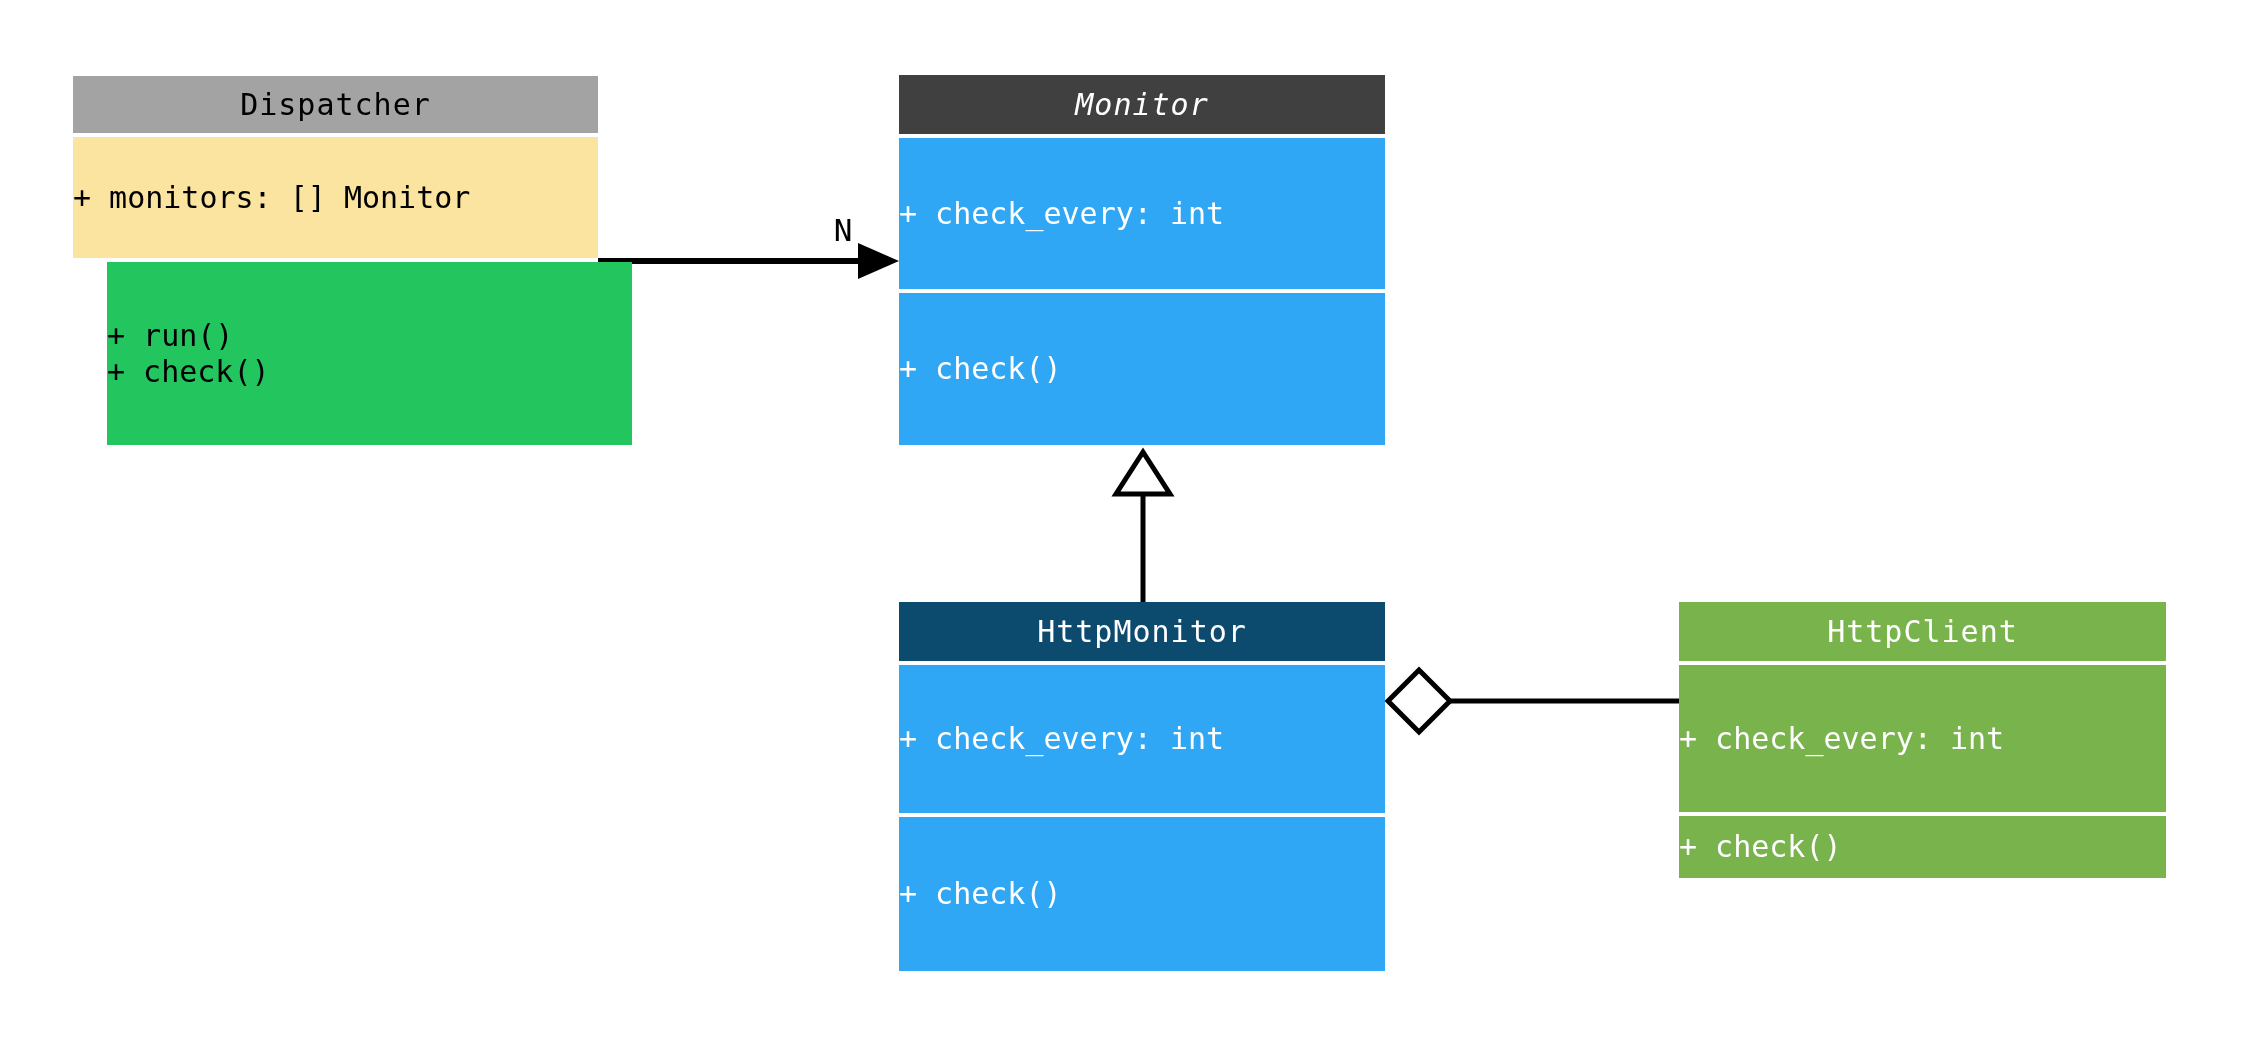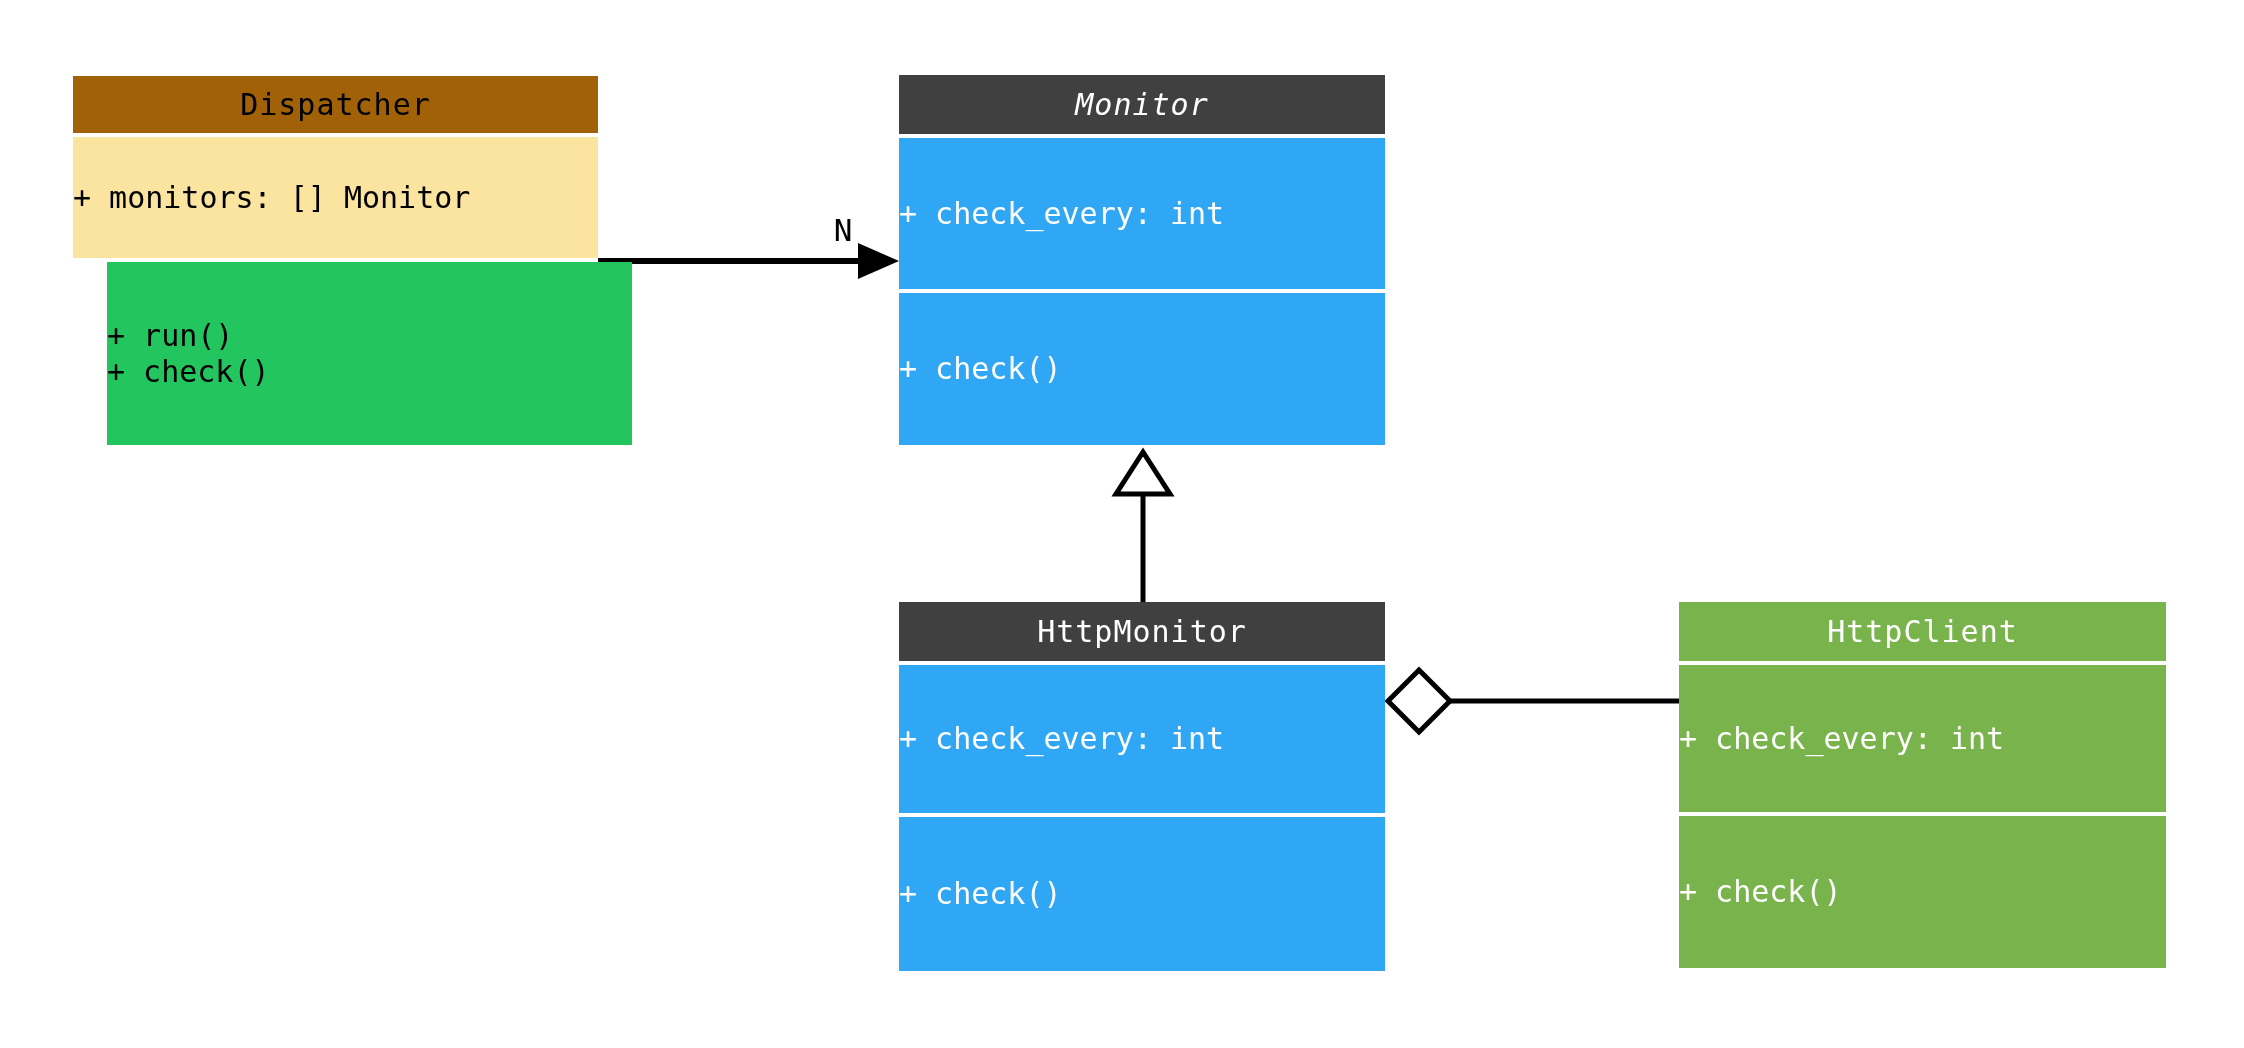--- a/index.html
+++ b/index.html
@@ -66,51 +66,51 @@
       <line class="thin-line" x1="1143" y1="494" x2="1143" y2="602"></line>
       <polygon class="hollow-shape" points="1143,452 1116,494 1170,494"></polygon>
     </g>
     <g>
       <polygon class="hollow-shape" points="1388,701 1419,670 1450,701 1419,732"></polygon>
       <line class="thin-line" x1="1450" y1="701" x2="1679" y2="701"></line>
     </g>
   </svg>
 
   <div class="uml-class" style="left: 73px; top: 76px; width: 525px; height: 369px; color: rgb(0, 0, 0);">
-    <div class="compartment title" style="flex-basis: 57px; background-color: #a16207;">Dispatcher</div>
+    <div class="compartment title" style="flex-basis: 57px; background-color: #a3a3a3;">Dispatcher</div>
     <div class="compartment members" style="flex-basis: 121px; background-color: rgb(250, 228, 159);">
       <div>+ monitors: [] Monitor</div>
     </div>
     <div class="compartment members methods" style="background-color: #22c55e; margin-left: 34px;">
       <div>+ run()</div>
       <div>+ check()</div>
     </div>
   </div>
 
   <div class="uml-class abstract" style="left: 899px; top: 75px; width: 486px; height: 370px; color: rgb(255, 255, 255);">
     <div class="compartment title" style="flex-basis: 59px; background-color: #404040;">Monitor</div>
     <div class="compartment members" style="flex-basis: 151px; background-color: rgb(47, 167, 245);">
       <div>+ check_every: int</div>
     </div>
     <div class="compartment members methods" style="background-color: rgb(47, 167, 245);">
       <div>+ check()</div>
     </div>
   </div>
 
   <div class="uml-class" style="left: 899px; top: 602px; width: 486px; height: 369px; color: rgb(255, 255, 255);">
-    <div class="compartment title" style="flex-basis: 59px; background-color: #404040;">HttpMonitor</div>
+    <div class="compartment title" style="flex-basis: 59px; background-color: #0c4a6e;">HttpMonitor</div>
     <div class="compartment members" style="flex-basis: 148px; background-color: rgb(47, 167, 245);">
       <div>+ check_every: int</div>
     </div>
     <div class="compartment members methods" style="background-color: rgb(47, 167, 245);">
       <div>+ check()</div>
     </div>
   </div>
 
-  <div class="uml-class" style="left: 1679px; top: 602px; width: 487px; height: 366px; color: rgb(255, 255, 255);">
+  <div class="uml-class" style="left: 1679px; top: 602px; width: 487px; height: 276px; color: rgb(255, 255, 255);">
     <div class="compartment title" style="flex-basis: 59px; background-color: rgb(121, 179, 75);">HttpClient</div>
     <div class="compartment members" style="flex-basis: 147px; background-color: rgb(121, 179, 75);">
       <div>+ check_every: int</div>
     </div>
     <div class="compartment members methods" style="background-color: rgb(121, 179, 75);">
       <div>+ check()</div>
     </div>
   </div>
 
 </div>

